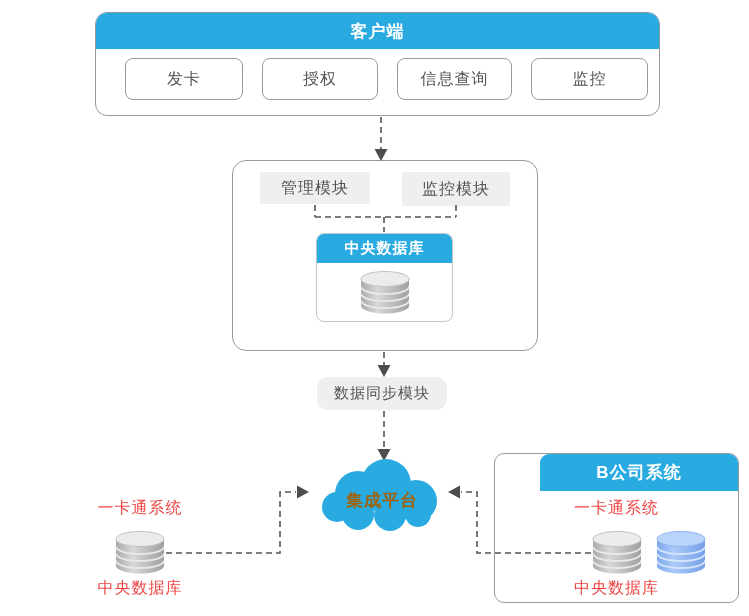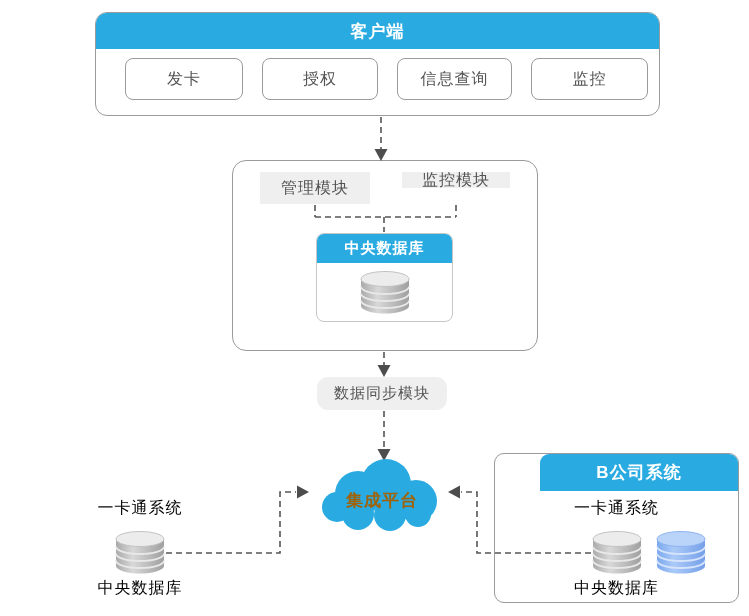--- a/index.html
+++ b/index.html
@@ -25,21 +25,21 @@
     position:absolute;background:#efefef;display:flex;align-items:center;justify-content:center;
     font-size:16px;color:#545454;box-sizing:border-box;letter-spacing:1px;
   }
   
   .dbbox{position:absolute;background:#ffffff;border:1px solid #c6c6c6;border-radius:8px;box-sizing:border-box;}
   .dbbox-header{
     background:#29abe2;color:#ffffff;font-weight:bold;font-size:15px;height:29px;
     display:flex;align-items:center;justify-content:center;border-radius:7px 7px 0 0;letter-spacing:1px;
   }
   .dbbox-body{display:flex;align-items:center;justify-content:center;height:58px;}
-  .centered-text{position:absolute;text-align:center;font-size:16px;color:#000000;letter-spacing:1px;}
+  .centered-text{position:absolute;text-align:center;font-size:16px;color:#ef4444;letter-spacing:1px;}
   .cloud-label{
     position:absolute;left:322px;top:489px;width:120px;text-align:center;
     color:#a16207;font-weight:bold;font-size:17px;letter-spacing:1px;z-index:6;
   }
   .overlay{position:absolute;left:0;top:0;width:749px;height:616px;z-index:5;pointer-events:none;}
   .cyl{display:block;}
   .abs{position:absolute;}
 </style>
 </head>
 <body>
@@ -74,21 +74,21 @@
     <span>信息查询</span>
   </div>
   <div class="chip" style="left:531px;top:58px;width:117px;height:42px;">
     <span>监控</span>
   </div>
 
   <div class="panel" style="left:232px;top:160px;width:306px;height:191px;border-radius:14px;"></div>
   <div class="graylabel" style="left:260px;top:172px;width:110px;height:32px;">
     <span>管理模块</span>
   </div>
-  <div class="graylabel" style="left:402px;top:172px;width:108px;height:16px;">
+  <div class="graylabel" style="left:402px;top:172px;width:108px;height:34px;">
     <span>监控模块</span>
   </div>
 
   <div class="dbbox" style="left:316px;top:233px;width:137px;height:89px;">
     <div class="dbbox-header">中央数据库</div>
     <div class="dbbox-body">
       <svg class="cyl" width="52" height="45" viewBox="0 0 52 45">
         <path d="M2,9 L2,36 A24,7.5 0 0 0 50,36 L50,9" fill="url(#cylGrayBody)"></path>
         <path d="M2,16.5 A24,7.5 0 0 0 50,16.5" fill="none" stroke="#e8e8e8" stroke-width="1.8"></path>
         <path d="M2,23.5 A24,7.5 0 0 0 50,23.5" fill="none" stroke="#e8e8e8" stroke-width="1.8"></path>

